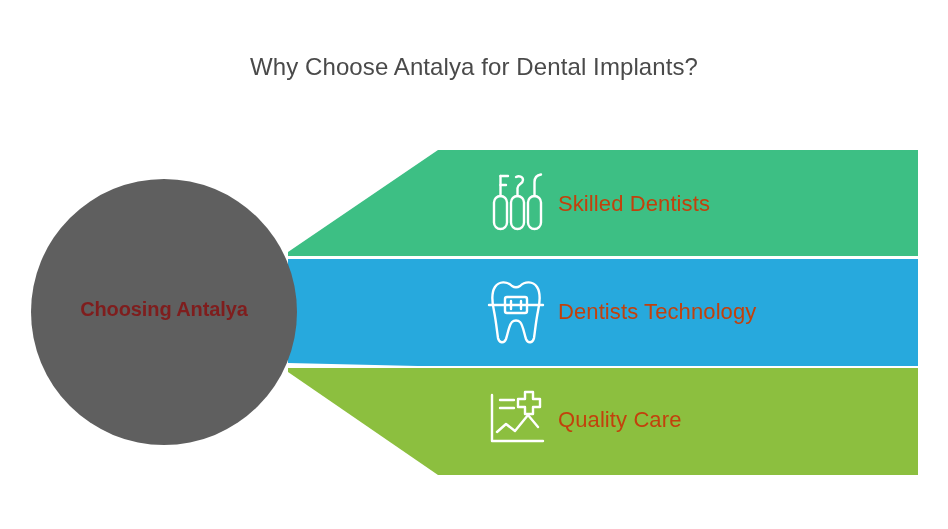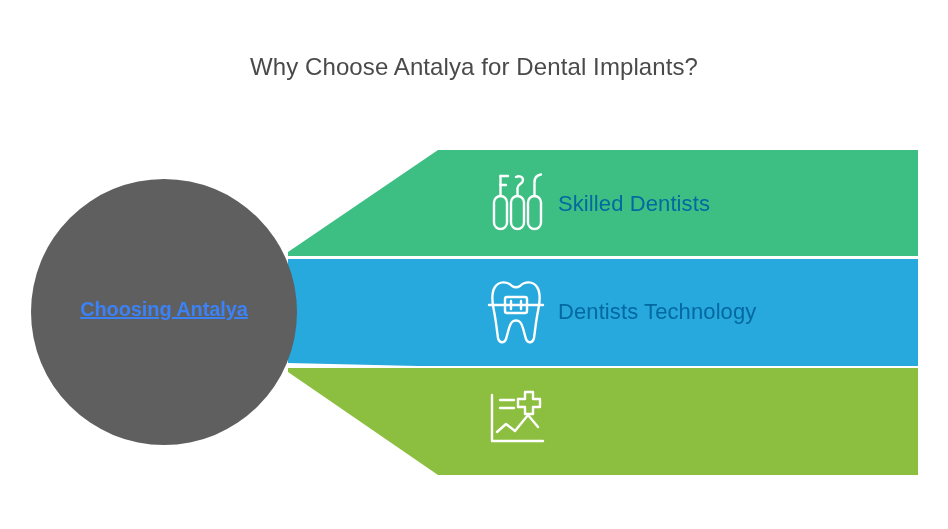--- a/index.html
+++ b/index.html
@@ -37,44 +37,43 @@
     top: 0;
     width: 948px;
     height: 529px;
   }
   .hub-label {
     position: absolute;
     left: 31px;
     top: 296px;
     width: 266px;
     text-align: center;
-    color: #3b82f6;
+    color: #7f1d1d;
     font-size: 20px;
     font-weight: bold;
     letter-spacing: -0.1px;
     line-height: 26px;
-    text-decoration: underline;
   }
   .band-row {
     position: absolute;
     display: flex;
     align-items: center;
     height: 60px;
   }
   .band-icon {
     width: 54px;
     height: 54px;
     flex: 0 0 54px;
     display: flex;
     align-items: center;
     justify-content: center;
   }
   .band-label {
     margin-left: 18px;
-    color: #0369a1;
+    color: #c2410c;
     font-size: 22px;
     font-weight: 400;
     white-space: nowrap;
     line-height: 28px;
     letter-spacing: 0.1px;
   }
   #row-0 { left: 486px; top: 174px; }
   #row-1 { left: 486px; top: 282px; }
   #row-2 { left: 486px; top: 390px; }
 </style>
@@ -150,14 +149,18 @@
   <div class="band-row" id="row-0">
     <span class="band-icon"></span>
     <span class="band-label">Skilled Dentists</span>
   </div>
 
   <div class="band-row" id="row-1">
     <span class="band-icon"></span>
     <span class="band-label">Dentists Technology</span>
   </div>
 
+  <div class="band-row" id="row-2">
+    <span class="band-icon"></span>
+    <span class="band-label">Quality Care</span>
+  </div>
 
 </div>
 
 </body></html>

